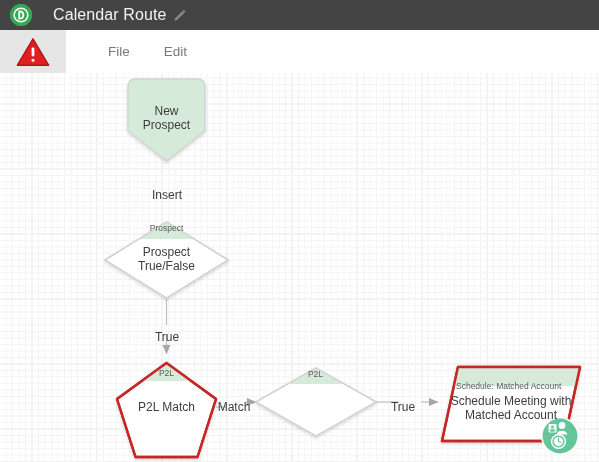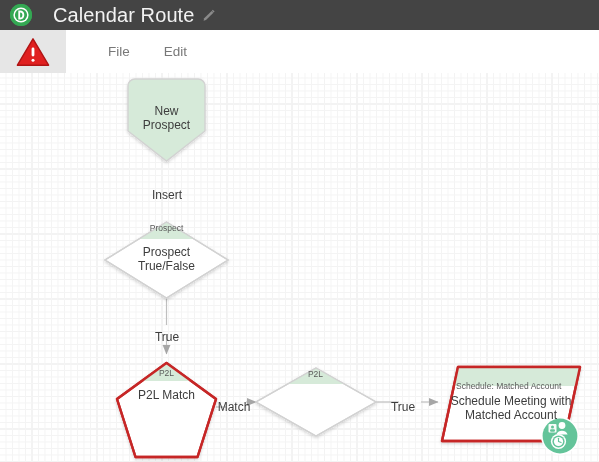--- a/index.html
+++ b/index.html
@@ -18,21 +18,21 @@
     display:flex;align-items:center;
   }
   .logo{
     width:22px;height:22px;border-radius:50%;
     background:#34a853;margin-left:10px;
     display:flex;align-items:center;justify-content:center;
     flex:0 0 auto;
   }
   .logo svg{display:block;}
   .title-text{
-    color:#f2f2f2;font-size:20px;margin-left:21px;
+    color:#f2f2f2;font-size:16px;margin-left:21px;
     letter-spacing:.1px;white-space:nowrap;
   }
   .pencil{margin-left:7px;display:flex;align-items:center;}
   .pencil svg{display:block;}
 
   
   .menubar{
     position:absolute;left:0;top:30px;width:599px;height:43px;
     background:#ffffff;
   }
@@ -239,21 +239,21 @@
     </svg>
 
     <div class="nodetext" style="left:117px;top:32px;width:99px;">New
 Prospect</div>
 
     <div class="hdrtext" style="left:117px;top:150px;width:99px;">Prospect</div>
     <div class="nodetext" style="left:107px;top:173px;width:119px;">Prospect
 True/False</div>
 
     <div class="hdrtext" style="left:127px;top:295px;width:79px;">P2L</div>
-    <div class="nodetext" style="left:117px;top:316px;width:99px;">P2L Match</div>
+    <div class="nodetext" style="left:117px;top:328px;width:99px;">P2L Match</div>
 
     <div class="hdrtext" style="left:276px;top:296px;width:79px;">P2L</div>
 
     <div class="hdrtext" style="left:456px;top:308px;width:122px;text-align:left;">Schedule: Matched Account</div>
     <div class="nodetext" style="left:447px;top:322px;width:128px;">Schedule Meeting with
 Matched Account</div>
 
     <div class="edgelabel" style="left:137px;top:116px;width:60px;">Insert</div>
     <div class="edgelabel" style="left:137px;top:258px;width:60px;">True</div>
     <div class="edgelabel" style="left:211px;top:328px;width:46px;">Match</div>

